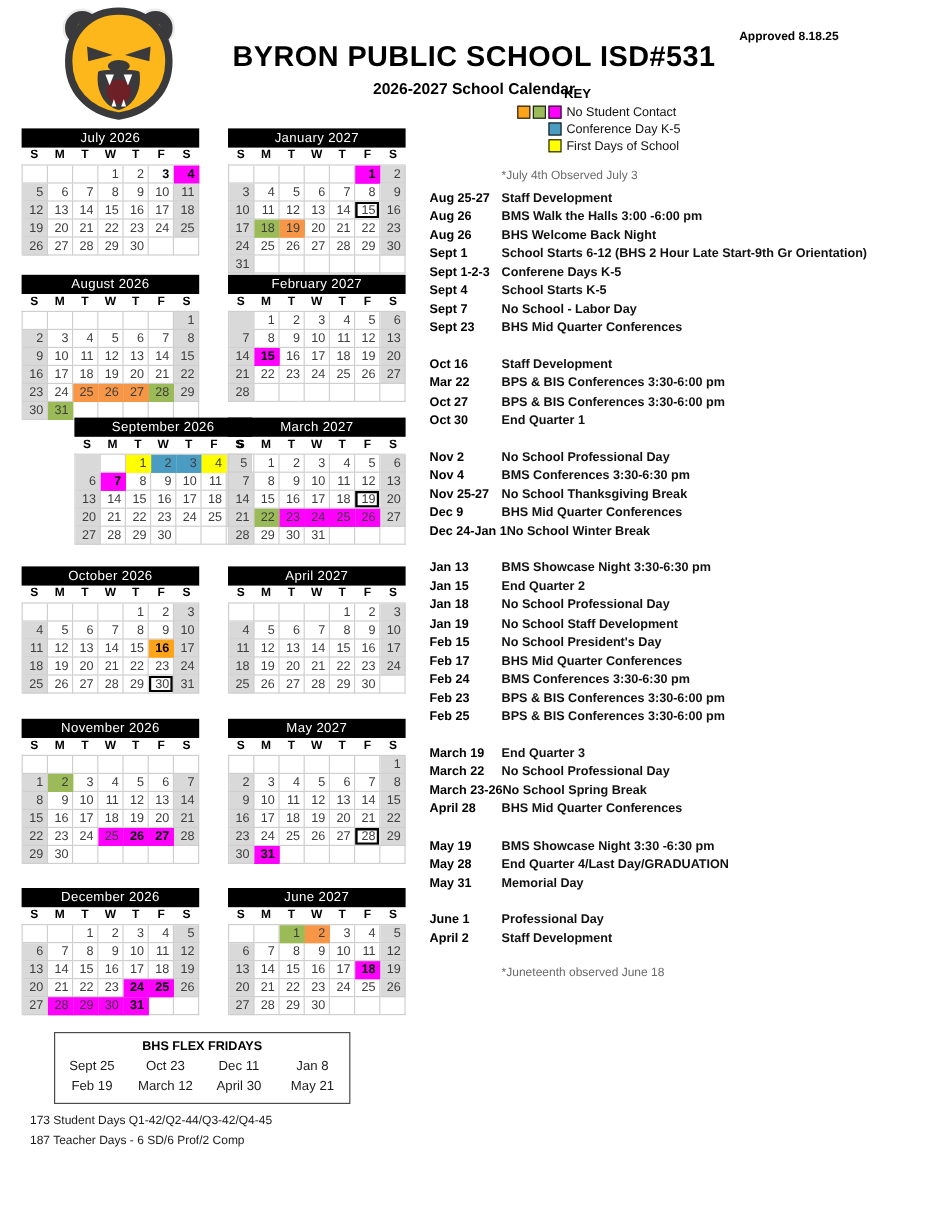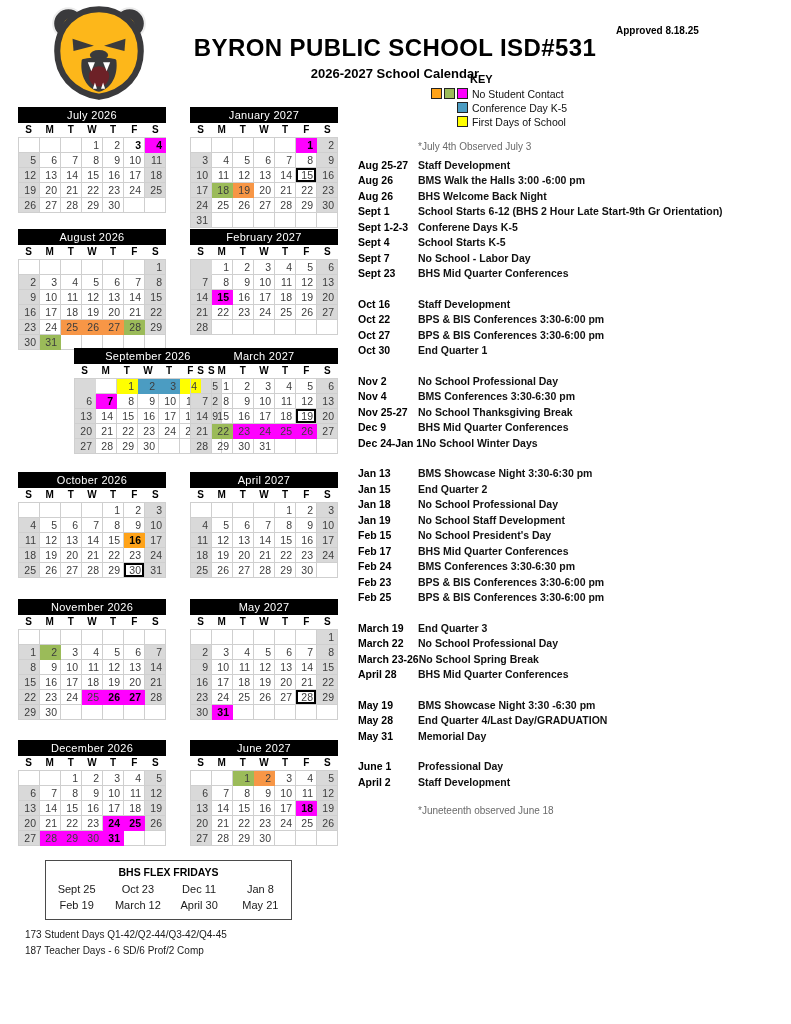--- a/index.html
+++ b/index.html
@@ -208,21 +208,21 @@
           <div class="dc" style="background: rgb(217, 217, 217);">29</div>
           <div class="dc" style="background: rgb(217, 217, 217);">30</div>
           <div class="dc" style="background: rgb(155, 187, 89); border-color: rgb(155, 187, 89);">31</div>
           <div class="dc"></div>
           <div class="dc"></div>
           <div class="dc"></div>
           <div class="dc"></div>
           <div class="dc"></div>
         </div>
       </div>
-      <div class="month" style="left: 30px; top: 348px; padding-left: 44px;">
+      <div class="month" style="left: 18px; top: 348px; padding-left: 44px;">
         <div class="m-title">September 2026</div>
         <div class="wd-grid">
           <div class="wd">S</div>
           <div class="wd">M</div>
           <div class="wd">T</div>
           <div class="wd">W</div>
           <div class="wd">T</div>
           <div class="wd">F</div>
           <div class="wd">S</div>
         </div>
@@ -764,21 +764,21 @@
             <span class="ev-date">Sept 23</span>
             <span class="ev-text">BHS Mid Quarter Conferences</span>
           </div>
         </div>
         <div class="ev-group">
           <div class="ev-row">
             <span class="ev-date">Oct 16</span>
             <span class="ev-text">Staff Development</span>
           </div>
           <div class="ev-row">
-            <span class="ev-date">Oct 22</span>
+            <span class="ev-date">Mar 22</span>
             <span class="ev-text">BPS &amp; BIS Conferences 3:30-6:00 pm</span>
           </div>
           <div class="ev-row">
             <span class="ev-date">Oct 27</span>
             <span class="ev-text">BPS &amp; BIS Conferences 3:30-6:00 pm</span>
           </div>
           <div class="ev-row">
             <span class="ev-date">Oct 30</span>
             <span class="ev-text">End Quarter 1</span>
           </div>
@@ -795,21 +795,21 @@
           <div class="ev-row">
             <span class="ev-date">Nov 25-27</span>
             <span class="ev-text">No School Thanksgiving Break</span>
           </div>
           <div class="ev-row">
             <span class="ev-date">Dec 9</span>
             <span class="ev-text">BHS Mid Quarter Conferences</span>
           </div>
           <div class="ev-row">
             <span class="ev-date">Dec 24-Jan 1</span>
-            <span class="ev-text">No School Winter Days</span>
+            <span class="ev-text">No School Winter Break</span>
           </div>
         </div>
         <div class="ev-group">
           <div class="ev-row">
             <span class="ev-date">Jan 13</span>
             <span class="ev-text">BMS Showcase Night 3:30-6:30 pm</span>
           </div>
           <div class="ev-row">
             <span class="ev-date">Jan 15</span>
             <span class="ev-text">End Quarter 2</span>

